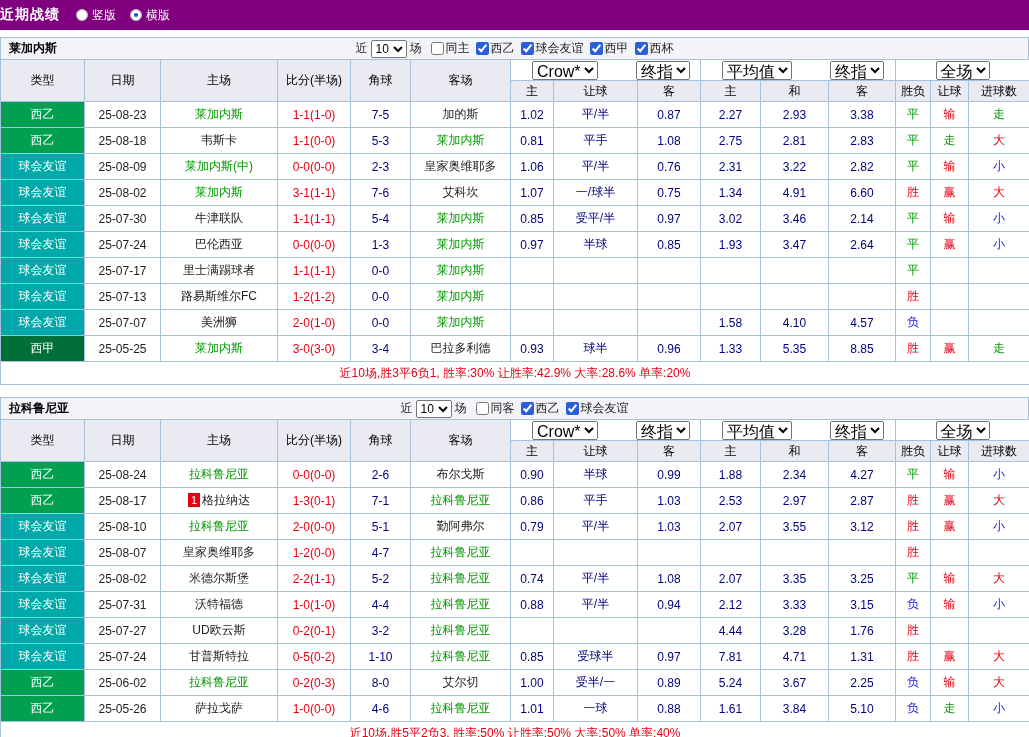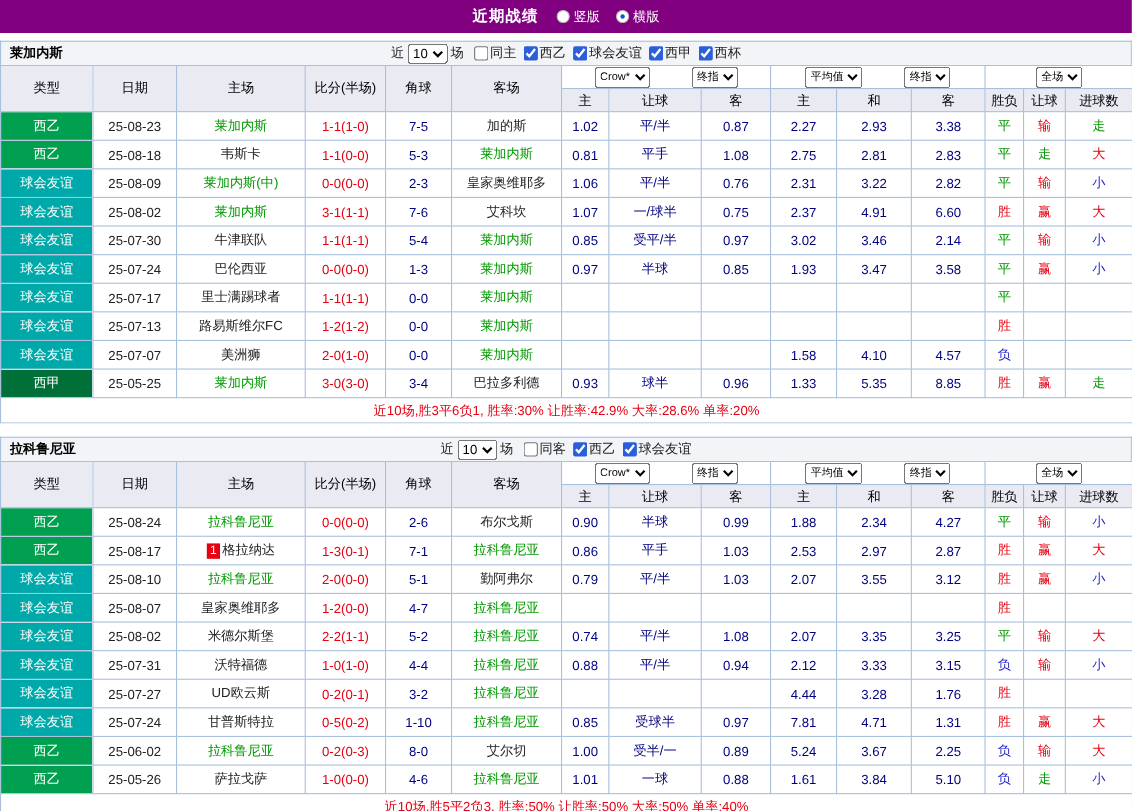--- a/index.html
+++ b/index.html
@@ -1,38 +1,38 @@
 <!DOCTYPE html>
 <html><head>
 <meta charset="utf-8">
 <style>
 *{box-sizing:border-box;margin:0;padding:0}
 html,body{background:#fff}
 body{width:1029px;font-family:"Liberation Sans","DejaVu Sans",sans-serif;font-size:12px;color:#222}
-.topbar{height:30px;display:flex;align-items:center;justify-content:center;gap:16px;color:#fff}
+.topbar{height:30px;display:flex;align-items:center;gap:16px;color:#fff}
 .topbar .title{font-size:14px;font-weight:bold;letter-spacing:1px}
 .radio{display:inline-flex;align-items:center;gap:4px;cursor:pointer}
 .dot{width:12px;height:12px;border-radius:50%;background:#fff;border:1px solid #bbb;position:relative;display:inline-block}
 .radio.selected .dot::after{content:"";position:absolute;left:3px;top:3px;width:4px;height:4px;border-radius:50%;background:#2050c8}
 .tables{margin-top:7px}
 .tgap{height:12px;background:#fff}
 .strip{position:relative;height:22px;display:flex;align-items:center;background:#F3F4F8;border:1px solid #A9C0DC;border-bottom:none}
 .strip .team{font-weight:bold;padding-left:8px;color:#000}
 .filters{position:absolute;left:50%;transform:translateX(-50%);display:flex;align-items:center;white-space:nowrap;gap:3px}
 .filters select{font-size:12px;height:18px}
 .chk{display:inline-flex;align-items:center;margin-left:6px;cursor:pointer}
 .chk input{margin-right:2px;accent-color:#2B5FD9}
 table{border-collapse:collapse;table-layout:fixed;width:1029px}
 th,td{border:1px solid #A9C0DC;text-align:center;font-weight:normal;overflow:hidden;white-space:nowrap;padding:0 2px;font-size:12px}
 thead tr{height:21px}
 tbody tr{height:26px}
 tfoot tr{height:23px}
 .hmain,.hsub{background:#E9EAF2;color:#000}
 .ddcell{background:#fff}
-.ddcell select{font-size:10px;height:19px;margin:0 19px}
+.ddcell select{font-size:16px;height:19px;margin:0 19px}
 td.type{color:#fff;padding:0}
 td.date{color:#222}
 td.score{color:#E60012}
 td.odds{color:#000080}
 .team-cell{color:#222}
 .team-cell .focus{color:#009900}
 .badge{display:inline-block;background:#E60012;color:#fff;font-size:11px;line-height:14px;padding:0 3px;margin-right:2px}
 .summary{color:#E60012;background:#fff}
 </style>
 </head>
@@ -181,21 +181,21 @@
           <tr>
             <td class="type" style="background: rgb(0, 169, 169);">球会友谊</td>
             <td class="date">25-08-02</td>
             <td class="team-cell"><span class="focus">莱加内斯</span></td>
             <td class="score">3-1(1-1)</td>
             <td class="odds">7-6</td>
             <td class="team-cell"><span>艾科坎</span></td>
             <td class="odds">1.07</td>
             <td class="odds">一/球半</td>
             <td class="odds">0.75</td>
-            <td class="odds">2.37</td>
+            <td class="odds">1.34</td>
             <td class="odds">4.91</td>
             <td class="odds">6.60</td>
             <td class="res" style="color: rgb(230, 0, 18);">胜</td>
             <td class="res" style="color: rgb(230, 0, 18);">赢</td>
             <td class="res" style="color: rgb(230, 0, 18);">大</td>
           </tr>
           <tr>
             <td class="type" style="background: rgb(0, 169, 169);">球会友谊</td>
             <td class="date">25-07-30</td>
             <td class="team-cell"><span>牛津联队</span></td>
@@ -217,21 +217,21 @@
             <td class="date">25-07-24</td>
             <td class="team-cell"><span>巴伦西亚</span></td>
             <td class="score">0-0(0-0)</td>
             <td class="odds">1-3</td>
             <td class="team-cell"><span class="focus">莱加内斯</span></td>
             <td class="odds">0.97</td>
             <td class="odds">半球</td>
             <td class="odds">0.85</td>
             <td class="odds">1.93</td>
             <td class="odds">3.47</td>
-            <td class="odds">3.58</td>
+            <td class="odds">2.64</td>
             <td class="res" style="color: rgb(0, 153, 0);">平</td>
             <td class="res" style="color: rgb(230, 0, 18);">赢</td>
             <td class="res" style="color: rgb(34, 34, 204);">小</td>
           </tr>
           <tr>
             <td class="type" style="background: rgb(0, 169, 169);">球会友谊</td>
             <td class="date">25-07-17</td>
             <td class="team-cell"><span>里士满踢球者</span></td>
             <td class="score">1-1(1-1)</td>
             <td class="odds">0-0</td>

